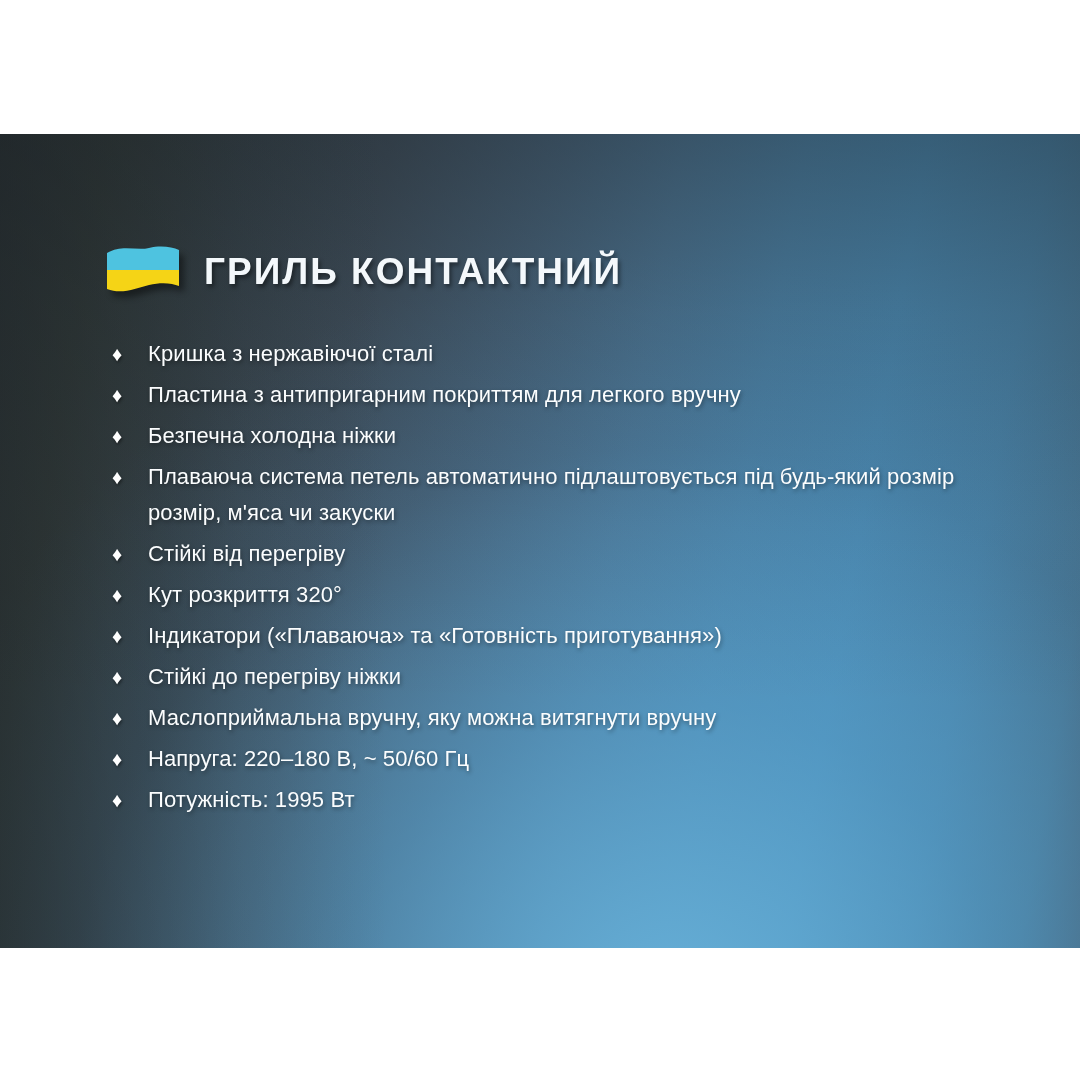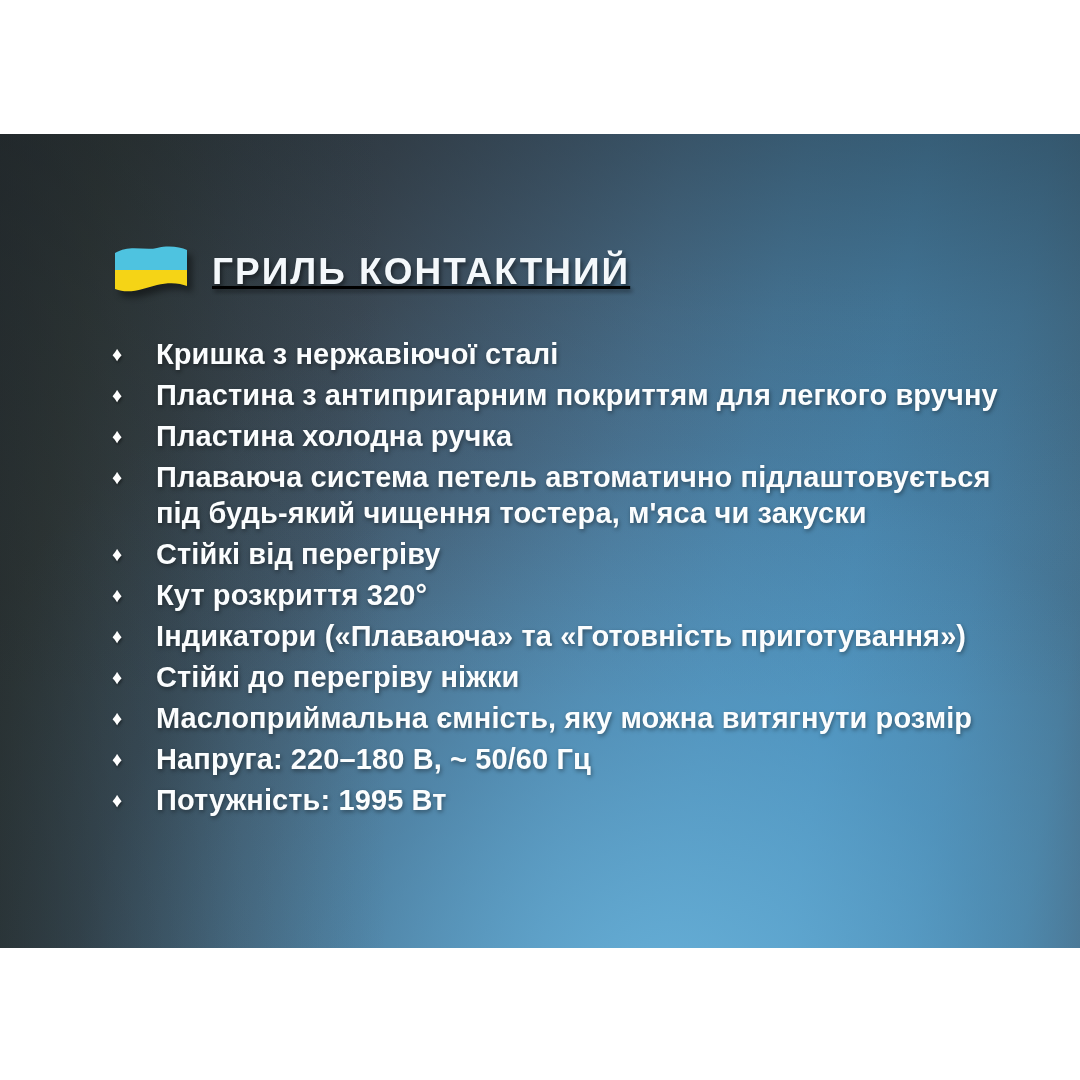--- a/index.html
+++ b/index.html
@@ -77,26 +77,25 @@
     position: absolute;
     left: 0;
     top: 0;
     right: 0;
     bottom: 0;
   }
 
   
   .heading {
     position: absolute;
-    left: 112px;
+    left: 104px;
     top: 110px;
     display: flex;
     align-items: center;
     gap: 22px;
-    text-decoration: underline;
   }
 
   .flag-icon {
     width: 78px;
     height: 56px;
     position: relative;
     display: block;
     filter: drop-shadow(5px 6px 3px rgba(0,0,0,0.42));
   }
   .flag-icon svg { display: block; }
@@ -132,26 +131,25 @@
     width: 36px;
     color: #ffffff;
     font-size: 20px;
     line-height: 36px;
     text-shadow: 1px 2px 3px rgba(0,0,0,0.40);
   }
 
   .feature-text {
     flex: 1 1 auto;
     color: #fbfdfe;
-    font-size: 29px;
-    font-weight: bold;
+    font-size: 22px;
+    font-weight: normal;
     line-height: 36px;
     letter-spacing: 0.1px;
     text-shadow: 1px 2px 4px rgba(0,0,0,0.40);
-    margin-left: 8px;
   }
 </style>
 </head>
 <body>
 
 <div class="slide-frame">
 
   <div class="slide">
     <div class="slide-veil-top"></div>
     <div class="slide-veil-left"></div>
@@ -180,45 +178,45 @@
         <li class="feature-item">
           <span class="bullet-marker">♦</span>
           <span class="feature-text">Кришка з нержавіючої сталі</span>
         </li>
         <li class="feature-item">
           <span class="bullet-marker">♦</span>
           <span class="feature-text">Пластина з антипригарним покриттям для легкого вручну</span>
         </li>
         <li class="feature-item">
           <span class="bullet-marker">♦</span>
-          <span class="feature-text">Пластина холодна ручка</span>
-        </li>
-        <li class="feature-item">
-          <span class="bullet-marker">♦</span>
-          <span class="feature-text">Плаваюча система петель автоматично підлаштовується під будь-який чищення тостера, м'яса чи закуски</span>
+          <span class="feature-text">Безпечна холодна ніжки</span>
+        </li>
+        <li class="feature-item">
+          <span class="bullet-marker">♦</span>
+          <span class="feature-text">Плаваюча система петель автоматично підлаштовується під будь-який розмір розмір, м'яса чи закуски</span>
         </li>
         <li class="feature-item">
           <span class="bullet-marker">♦</span>
           <span class="feature-text">Стійкі від перегріву</span>
         </li>
         <li class="feature-item">
           <span class="bullet-marker">♦</span>
           <span class="feature-text">Кут розкриття 320°</span>
         </li>
         <li class="feature-item">
           <span class="bullet-marker">♦</span>
           <span class="feature-text">Індикатори («Плаваюча» та «Готовність приготування»)</span>
         </li>
         <li class="feature-item">
           <span class="bullet-marker">♦</span>
           <span class="feature-text">Стійкі до перегріву ніжки</span>
         </li>
         <li class="feature-item">
           <span class="bullet-marker">♦</span>
-          <span class="feature-text">Маслоприймальна ємність, яку можна витягнути розмір</span>
+          <span class="feature-text">Маслоприймальна вручну, яку можна витягнути вручну</span>
         </li>
         <li class="feature-item">
           <span class="bullet-marker">♦</span>
           <span class="feature-text">Напруга: 220–180 В, ~ 50/60 Гц</span>
         </li>
         <li class="feature-item">
           <span class="bullet-marker">♦</span>
           <span class="feature-text">Потужність: 1995 Вт</span>
         </li>
       </ul>

